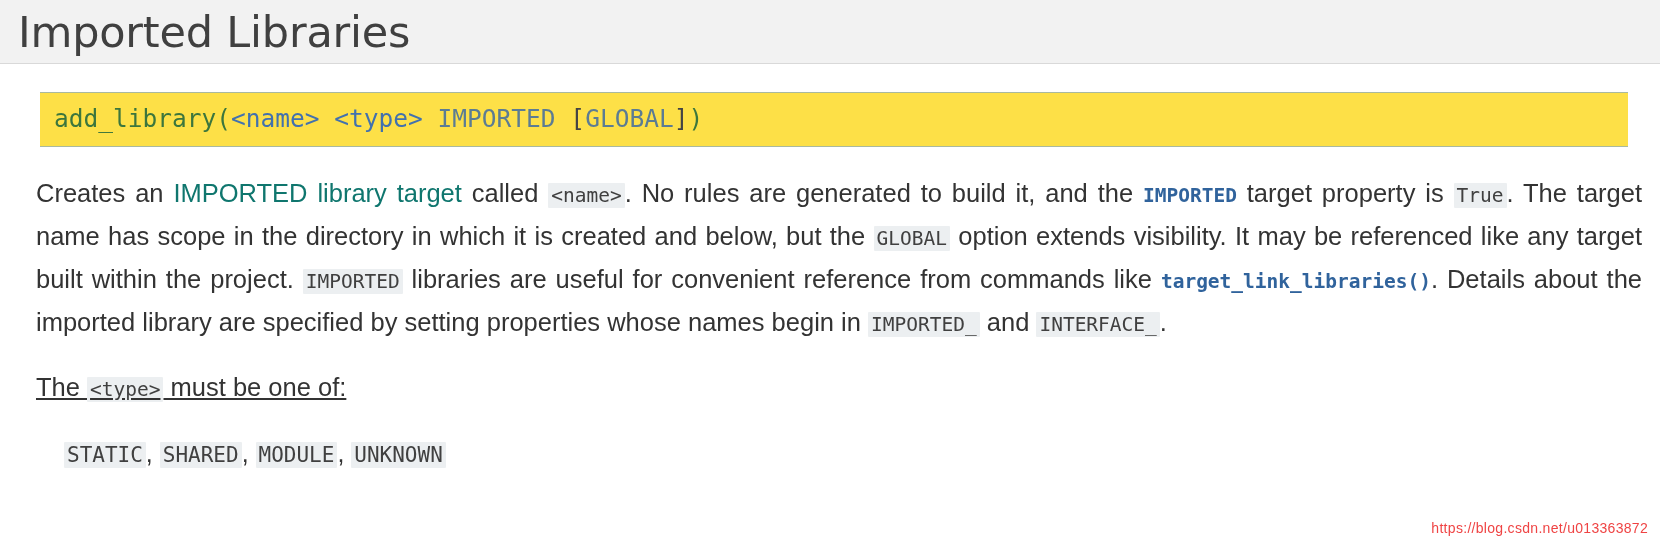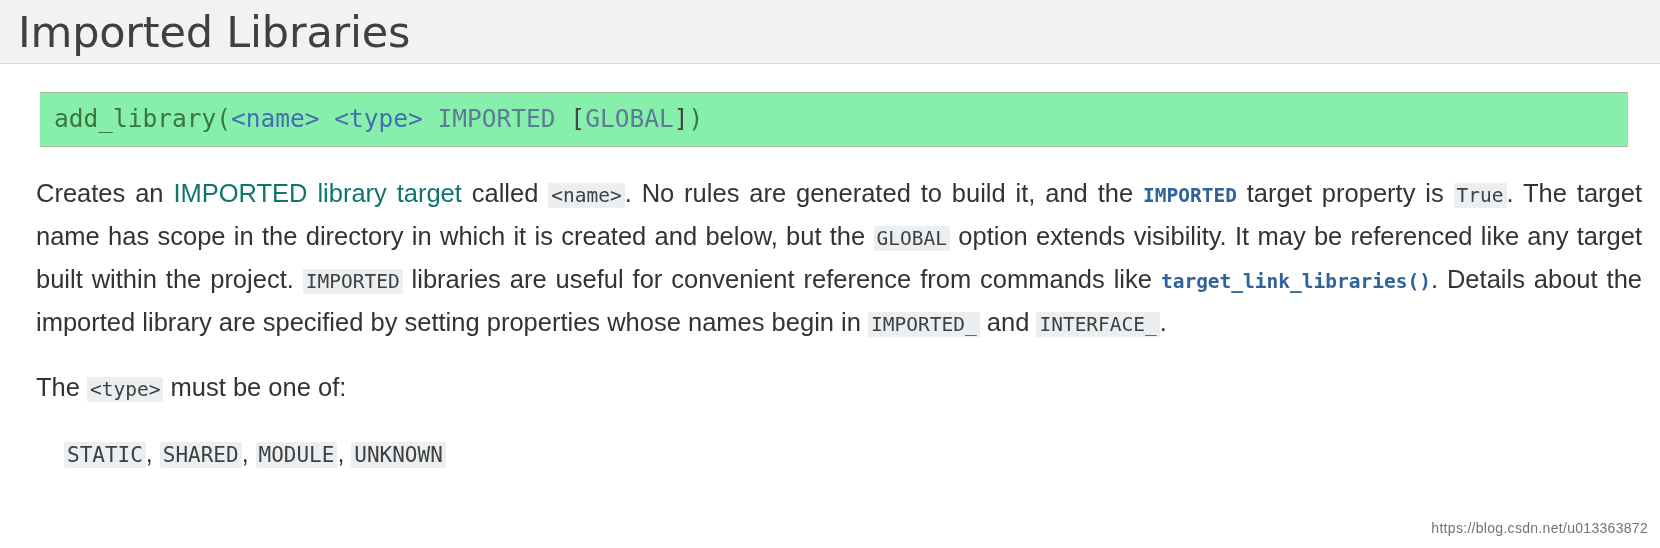--- a/index.html
+++ b/index.html
@@ -37,21 +37,21 @@
 
   
   .content {
     padding: 0 18px 0 36px;
     box-sizing: border-box;
   }
 
   
   .code-block {
     margin: 28px 14px 0 4px;
-    background: #86efac;
+    background: #fde047;
     border-top: 1px solid #a9b9a0;
     border-bottom: 1px solid #a9b9a0;
     padding: 11px 0 12px 14px;
     font-family: "DejaVu Sans Mono", monospace;
     font-size: 24.5px;
     line-height: 30px;
     white-space: pre;
     letter-spacing: 0px;
   }
   .tok-fn   { color: #3c763d; }
@@ -63,21 +63,21 @@
   p.para {
     font-size: 25.5px;
     line-height: 40px;
     margin: 22px 0 0 0;
     text-align: justify;
     text-justify: inter-word;
     color: #333333;
     font-family: "Liberation Sans", sans-serif;
   }
   p.para.first { margin-top: 26px; }
-  p.para.no-justify { text-align: left; }
+  p.para.no-justify { text-align: left; text-decoration: underline; }
 
   a.doc-link {
     color: #0f766e;
     text-decoration: none;
   }
 
   code.lit {
     font-family: "DejaVu Sans Mono", monospace;
     font-size: 19.5px;
     background: #eceff1;
@@ -105,21 +105,21 @@
   }
   .type-list code.lit { font-size: 21px; }
   .type-sep { color: #333333; font-family: "Liberation Sans", sans-serif; font-size: 25px; }
 
   
   .watermark {
     position: absolute;
     right: 12px;
     bottom: 12px;
     font-size: 14px;
-    color: #737373;
+    color: #ef4444;
     font-family: "Liberation Sans", sans-serif;
     letter-spacing: 0.3px;
     user-select: none;
   }
 </style>
 </head>
 <body>
 
 <div class="page-header">
   <h1 class="page-title">Imported Libraries</h1>

